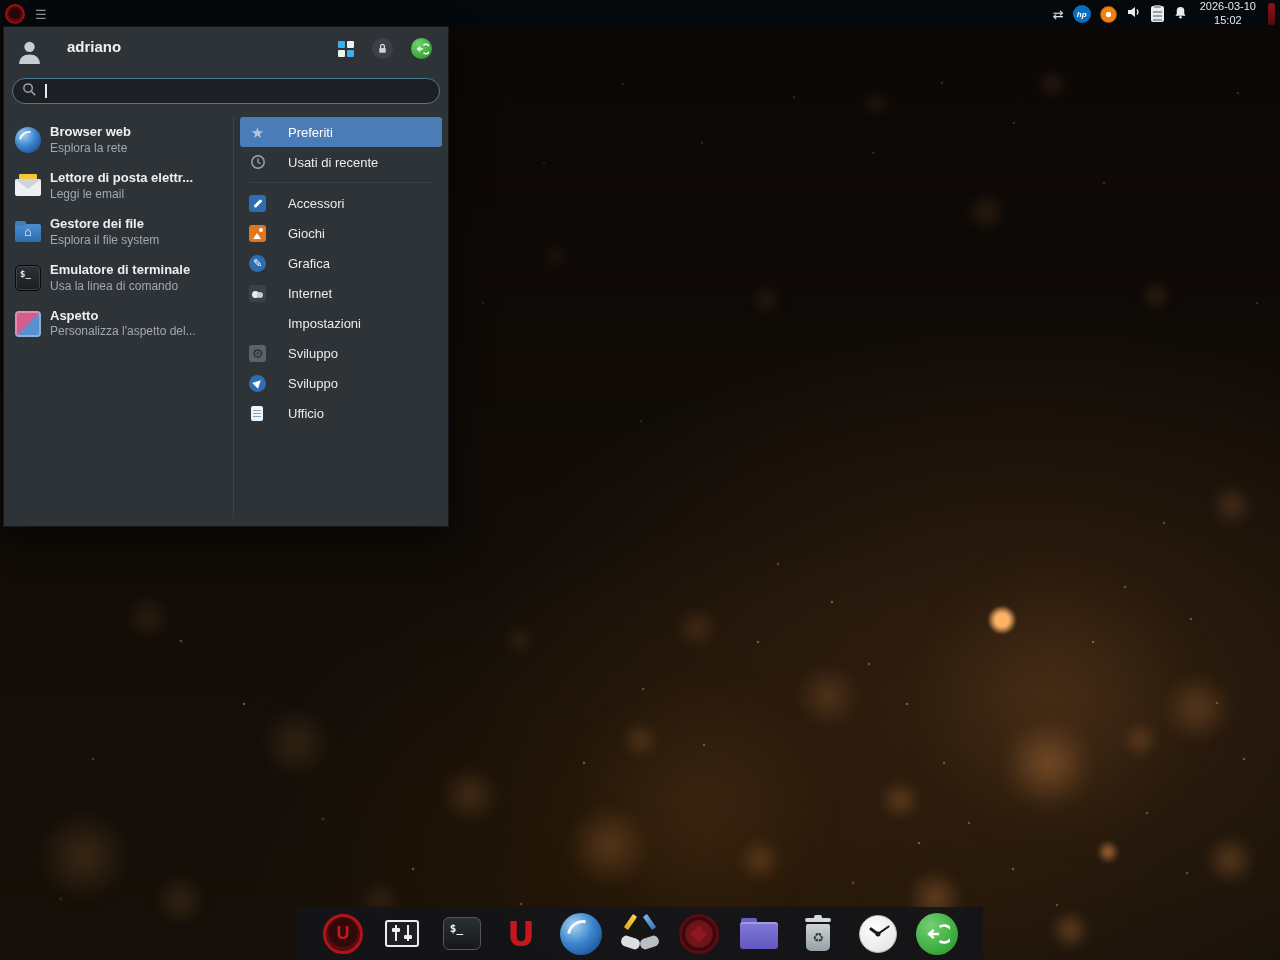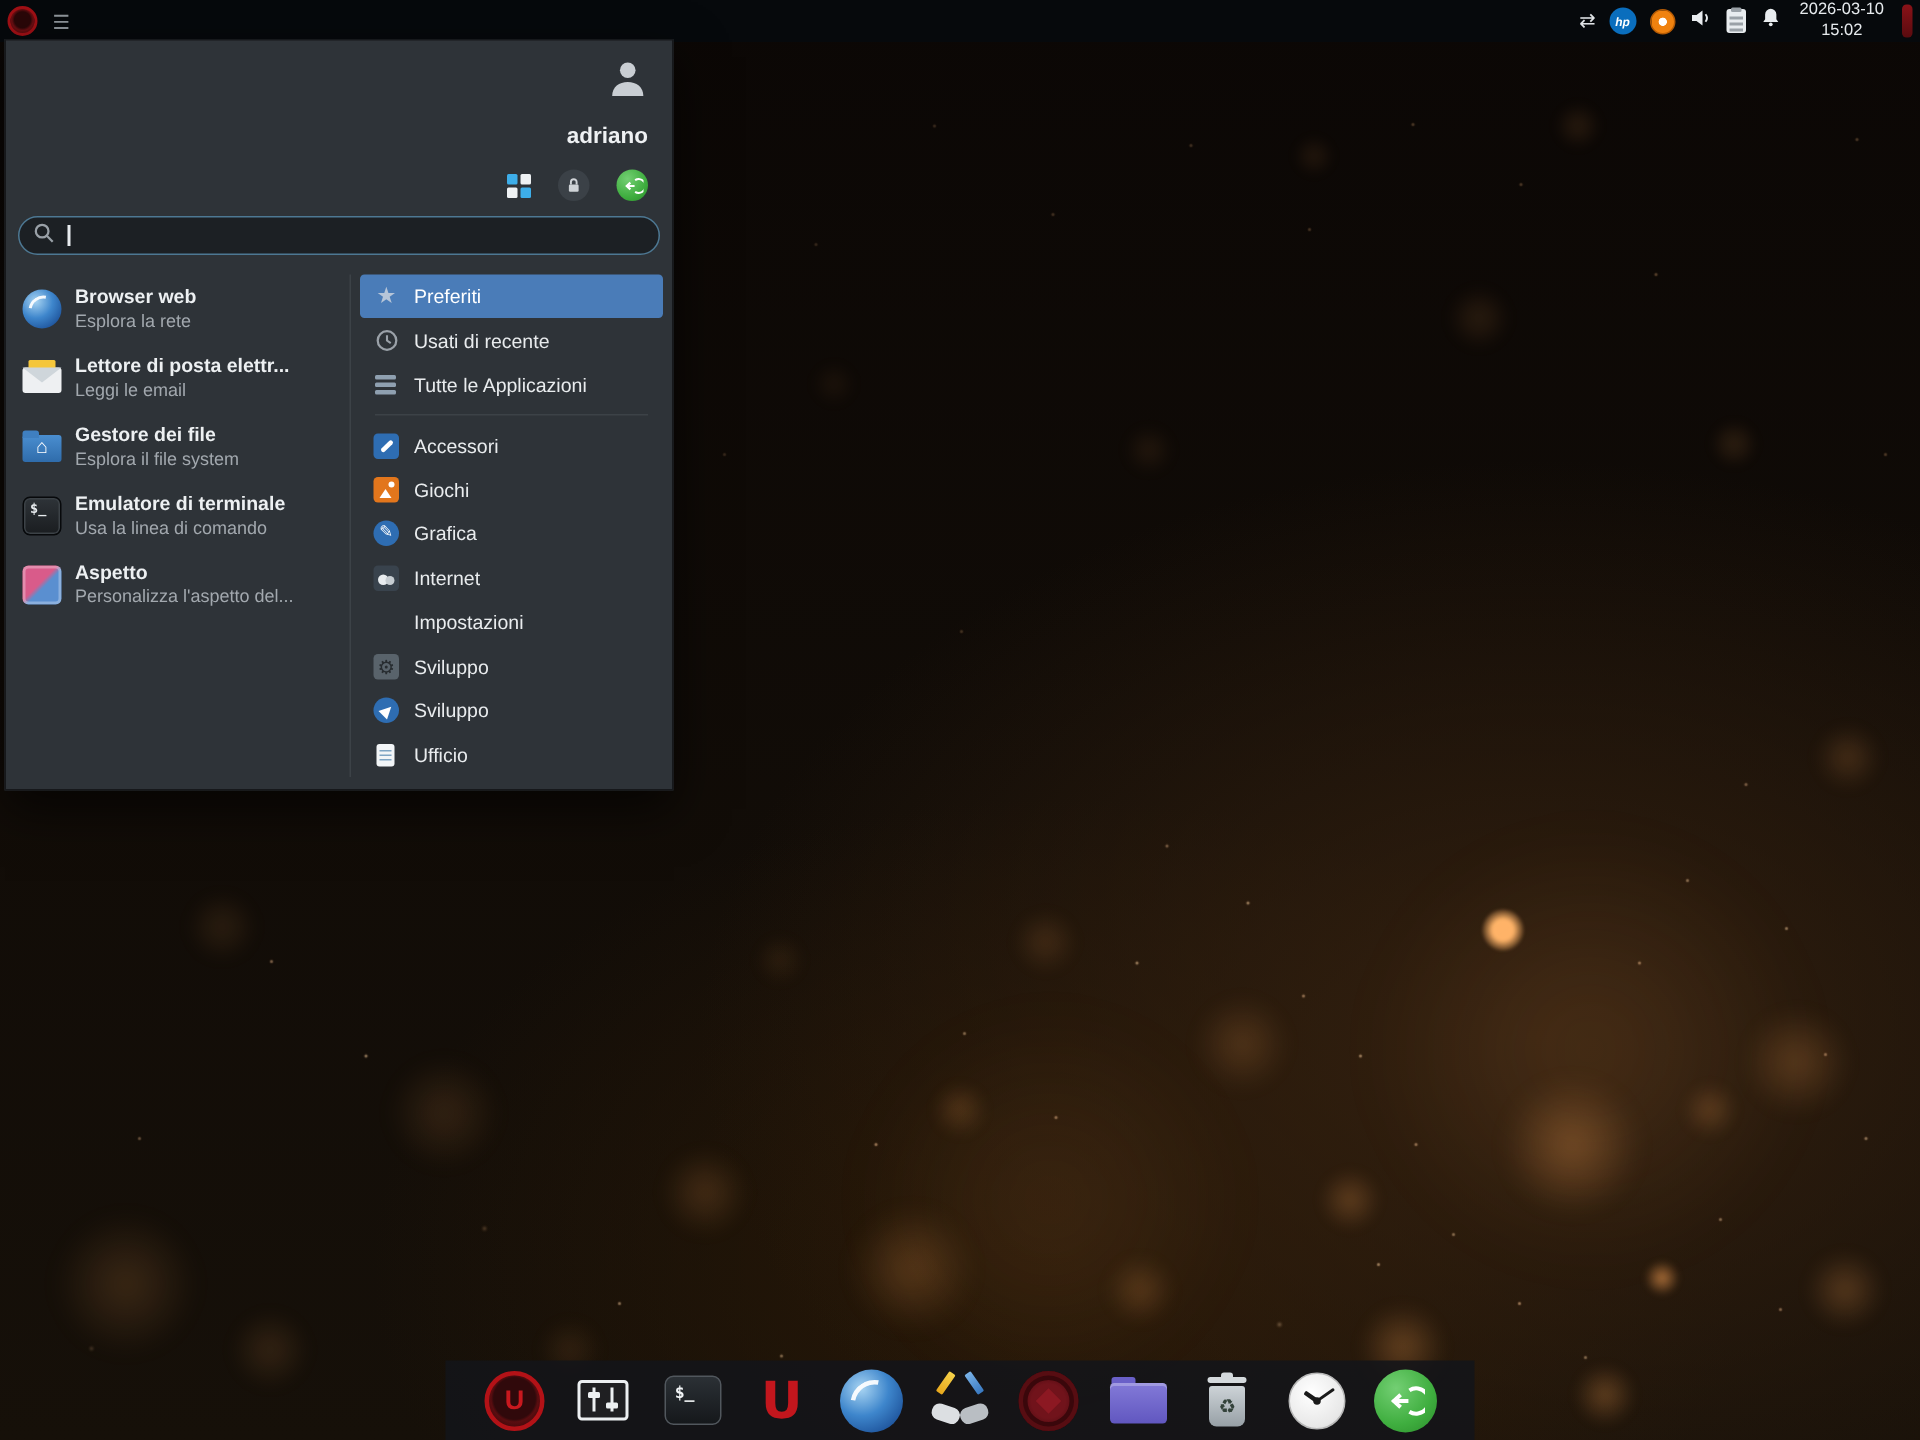--- a/index.html
+++ b/index.html
@@ -56,21 +56,21 @@
   .tb-clip::before{content:"";position:absolute;left:3px;top:-1px;width:7px;height:3px;background:#9aa1a7;border-radius:1px;}
   .tb-clip::after{content:"";position:absolute;left:2px;top:5px;width:9px;height:2px;background:#9aa1a7;
     box-shadow:0 4px 0 #9aa1a7,0 8px 0 #9aa1a7;}
   .tb-clock{text-align:center;color:#e6eaed;font-size:11px;line-height:1.25;padding:0 3px;}
   .tb-edge{width:7px;height:22px;border-radius:3px;background:linear-gradient(#8a1218,#5a0b0f);}
 
   
   .menu{position:absolute;left:3px;top:26px;width:446px;height:501px;background:#2e3338;
     border:1px solid #16181b;box-shadow:0 12px 32px rgba(0,0,0,.65);z-index:20;
     display:flex;flex-direction:column;font-size:13px;color:#e9ecee;}
-  .menu-header{display:flex;align-items:flex-end;gap:14px;padding:11px 16px 8px 12px;flex-direction:column;}
+  .menu-header{display:flex;align-items:flex-start;gap:24px;padding:11px 16px 8px 12px;}
   .mh-name{font-weight:700;font-size:15px;color:#eef1f3;}
   .mh-icons{margin-left:auto;display:flex;align-items:center;gap:18px;}
   .sq-grid{display:grid;grid-template-columns:7px 7px;grid-template-rows:7px 7px;gap:2px;}
   .sq-grid i{display:block;border-radius:1px;}
   .sq-grid i:nth-child(1){background:#3daee9;}
   .sq-grid i:nth-child(2){background:#eef1f3;}
   .sq-grid i:nth-child(3){background:#eef1f3;}
   .sq-grid i:nth-child(4){background:#3daee9;}
   .mh-lock{width:21px;height:21px;border-radius:50%;background:#3b4147;display:flex;align-items:center;justify-content:center;}
   .green-ball{background:radial-gradient(circle at 35% 30%, #73cf73, #3fae3f 60%, #2b8c2b);border-radius:50%;
@@ -86,21 +86,21 @@
   .cat-col{flex:1;padding-left:6px;display:flex;flex-direction:column;}
 
   .fav-item{display:flex;align-items:center;gap:9px;padding:7px 3px;border-radius:3px;}
   .fav-text{min-width:0;}
   .fav-title{font-weight:700;font-size:13px;color:#edf0f2;line-height:1.3;white-space:nowrap;overflow:hidden;text-overflow:ellipsis;}
   .fav-sub{font-size:12px;color:#a2a8ae;line-height:1.25;white-space:nowrap;overflow:hidden;text-overflow:ellipsis;}
 
   .cat-item{display:flex;align-items:center;gap:10px;height:30px;padding:0 9px;border-radius:3px;}
   .cat-item.active{background:#4a7cb8;color:#fff;}
   .cat-sep{height:1px;background:#3c4247;margin:5px 10px;}
-  .cat-label{white-space:nowrap;overflow:hidden;text-overflow:ellipsis;}
+  .cat-label{white-space:nowrap;overflow:hidden;text-overflow:ellipsis;margin-left:12px;}
 
   
   .ci{width:17px;height:17px;flex:none;display:flex;align-items:center;justify-content:center;position:relative;}
   .ci-star{color:#b6c5d8;font-size:15px;line-height:1;}
   .ci-apps::before{content:"";position:absolute;left:1px;top:2px;width:14px;height:3px;background:#8fa0b0;
     box-shadow:0 5px 0 #8fa0b0,0 10px 0 #8fa0b0;border-radius:1px;}
   .ci-acc{background:#2e6db2;border-radius:3px;}
   .ci-acc::before{content:"";width:10px;height:3px;background:#fff;border-radius:2px;transform:rotate(-45deg);}
   .ci-other::before{content:"";position:absolute;left:1px;top:3px;width:14px;height:2.5px;background:#8a9097;
     box-shadow:0 4.5px 0 #8a9097,0 9px 0 #8a9097;border-radius:1px;}
@@ -358,24 +358,20 @@
       </div>
       <div class="cat-item">
         <span class="ci">
           <svg width="16" height="16" viewBox="0 0 16 16">
               <circle cx="8" cy="8" r="6.2" stroke="#9aa1a8" fill="none" stroke-width="1.5"></circle>
               <path d="M8 4.5V8l2.5 1.8" stroke="#9aa1a8" fill="none" stroke-width="1.4"></path>
             </svg>
         </span>
         <span class="cat-label">Usati di recente</span>
       </div>
-      <div class="cat-item">
-        <span class="ci ci-apps"></span>
-        <span class="cat-label">Tutte le Applicazioni</span>
-      </div>
 
       <div class="cat-sep"></div>
 
       <div class="cat-item">
         <span class="ci ci-acc"></span>
         <span class="cat-label">Accessori</span>
       </div>
       <div class="cat-item">
         <span class="ci ci-games"></span>
         <span class="cat-label">Giochi</span>

